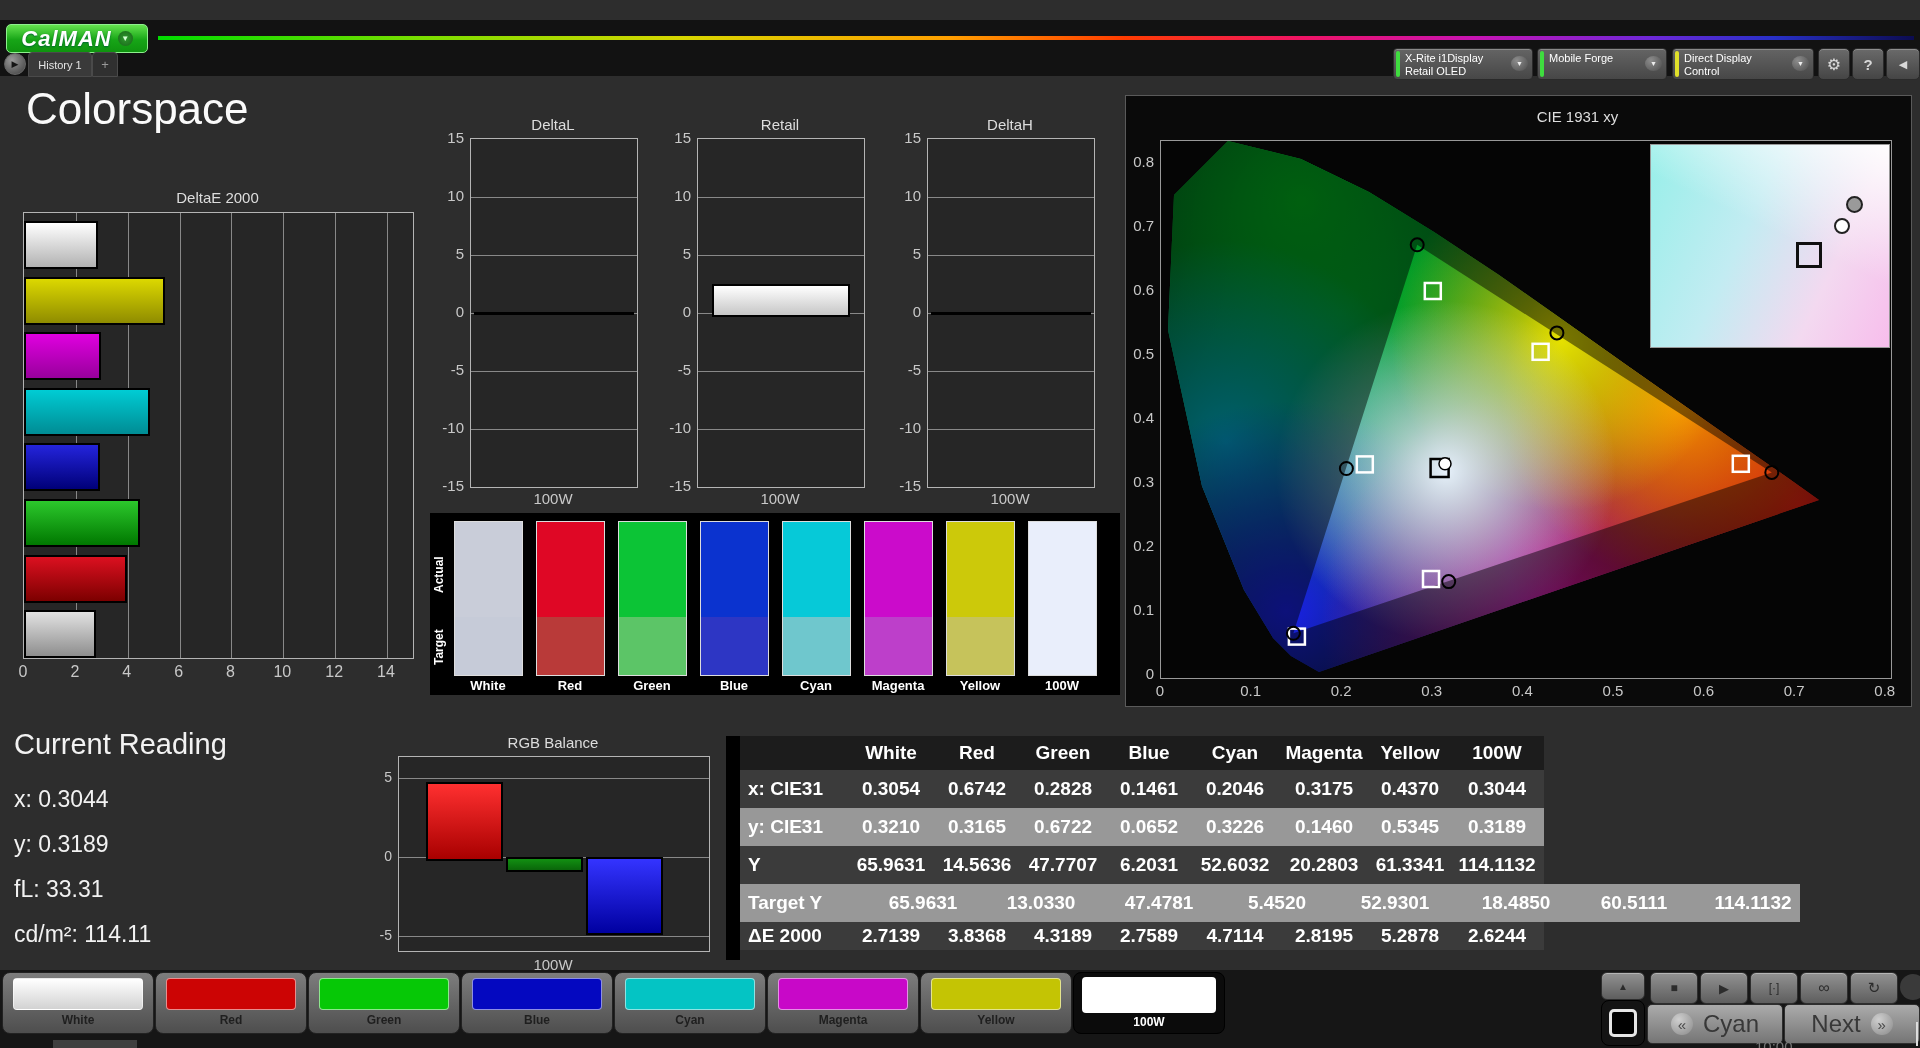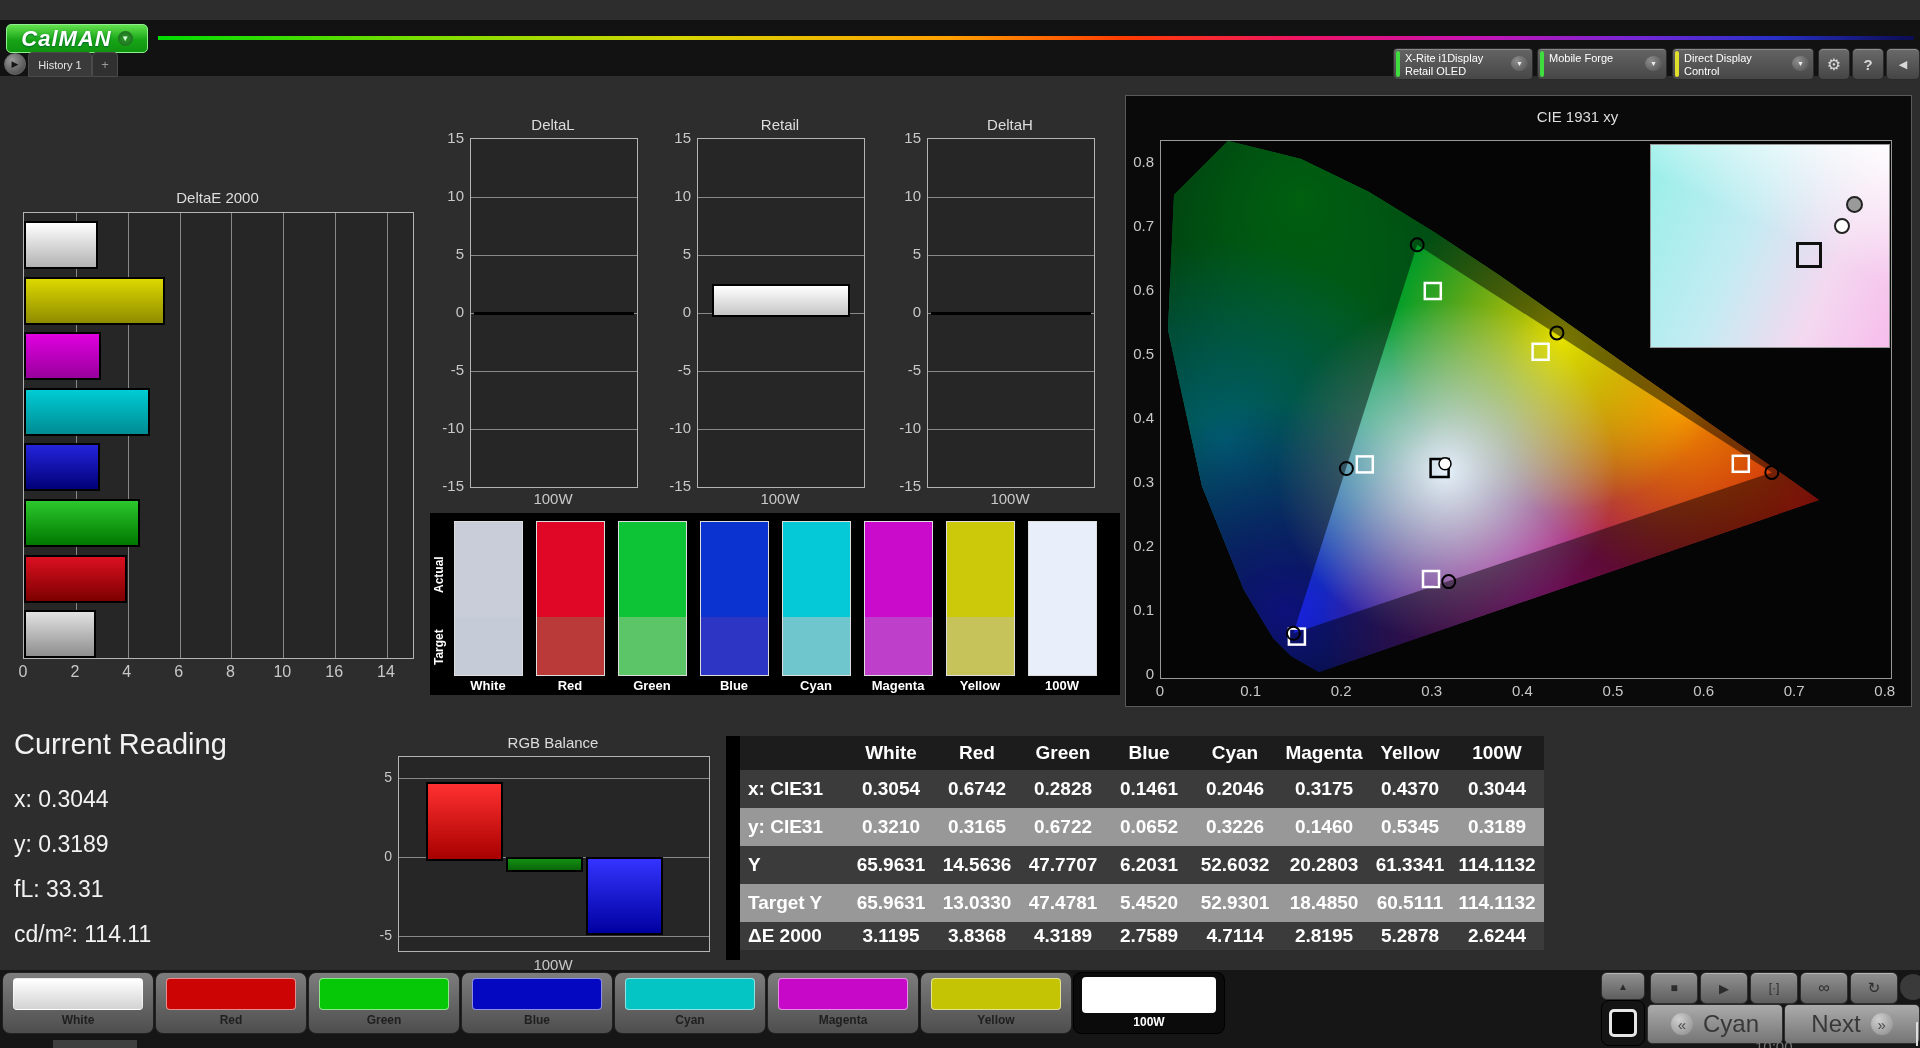--- a/index.html
+++ b/index.html
@@ -126,20 +126,21 @@
         <span>⚙</span>
       </div>
     <div class="sq-btn" style="left:1852px;width:30px;font-size:15px;font-weight:bold;">
         <span>?</span>
       </div>
     <div class="sq-btn" style="left:1886px;width:32px;font-size:11px;">
         <span>◀</span>
       </div>
   </div>
 
+  <div class="page-title">Colorspace</div>
 
   <div class="chart-title" style="left:23px;top:189px;width:389px;">DeltaE 2000</div>
   <div class="plot" style="left:23px;top:212px;width:389px;height:445px;" id="deltae-plot">
       <div class="vgrid" style="left: 51.86px;"></div>
       <div class="vgrid" style="left: 103.72px;"></div>
       <div class="vgrid" style="left: 155.58px;"></div>
       <div class="vgrid" style="left: 207.44px;"></div>
       <div class="vgrid" style="left: 259.3px;"></div>
       <div class="vgrid" style="left: 311.16px;"></div>
       <div class="vgrid" style="left: 363.02px;"></div>
@@ -152,21 +153,21 @@
       <div class="debar" style="top: 341.6px; height: 44px; width: 99.4882px; background: linear-gradient(rgb(220, 16, 32), rgb(124, 0, 0));"></div>
       <div class="debar" style="top: 397.2px; height: 44px; width: 68.0507px; background: linear-gradient(rgb(226, 226, 226), rgb(142, 142, 142));"></div>
     </div>
   <div id="deltae-xticks">
       <div class="tick" style="left: 8px; top: 663px; width: 30px; text-align: center; font-size: 16px;">0</div>
       <div class="tick" style="left: 59.86px; top: 663px; width: 30px; text-align: center; font-size: 16px;">2</div>
       <div class="tick" style="left: 111.72px; top: 663px; width: 30px; text-align: center; font-size: 16px;">4</div>
       <div class="tick" style="left: 163.58px; top: 663px; width: 30px; text-align: center; font-size: 16px;">6</div>
       <div class="tick" style="left: 215.44px; top: 663px; width: 30px; text-align: center; font-size: 16px;">8</div>
       <div class="tick" style="left: 267.3px; top: 663px; width: 30px; text-align: center; font-size: 16px;">10</div>
-      <div class="tick" style="left: 319.16px; top: 663px; width: 30px; text-align: center; font-size: 16px;">16</div>
+      <div class="tick" style="left: 319.16px; top: 663px; width: 30px; text-align: center; font-size: 16px;">12</div>
       <div class="tick" style="left: 371.02px; top: 663px; width: 30px; text-align: center; font-size: 16px;">14</div>
     </div>
 
   <div id="mini-charts">
       <div class="chart-title" style="left: 470px; top: 116px; width: 166px;">DeltaL</div>
       <div class="plot" style="left: 470px; top: 138px; width: 166px; height: 348px;">
         <div class="hgrid" style="top: 58px;"></div>
         <div class="hgrid" style="top: 116px;"></div>
         <div class="hgrid" style="top: 174px;"></div>
         <div class="hgrid" style="top: 232px;"></div>
@@ -426,34 +427,34 @@
         <div class="tcell lbl" style="width: 100px;">Y</div>
         <div class="tcell" style="width: 86px;">65.9631</div>
         <div class="tcell" style="width: 86px;">14.5636</div>
         <div class="tcell" style="width: 86px;">47.7707</div>
         <div class="tcell" style="width: 86px;">6.2031</div>
         <div class="tcell" style="width: 86px;">52.6032</div>
         <div class="tcell" style="width: 92px;">20.2803</div>
         <div class="tcell" style="width: 80px;">61.3341</div>
         <div class="tcell" style="width: 94px;">114.1132</div>
       </div>
-      <div class="trow" style="top: 884px; height: 38px; background: rgb(152, 152, 152);">
+      <div class="trow" style="top: 884px; height: 38px; background: rgb(152, 152, 152); gap: 32px;">
         <div class="tcell lbl" style="width: 100px;">Target Y</div>
         <div class="tcell" style="width: 86px;">65.9631</div>
         <div class="tcell" style="width: 86px;">13.0330</div>
         <div class="tcell" style="width: 86px;">47.4781</div>
         <div class="tcell" style="width: 86px;">5.4520</div>
         <div class="tcell" style="width: 86px;">52.9301</div>
         <div class="tcell" style="width: 92px;">18.4850</div>
         <div class="tcell" style="width: 80px;">60.5111</div>
         <div class="tcell" style="width: 94px;">114.1132</div>
       </div>
       <div class="trow" style="top: 922px; height: 28px; background: rgb(59, 59, 59);">
         <div class="tcell lbl" style="width: 100px;">ΔE 2000</div>
-        <div class="tcell" style="width: 86px;">3.1195</div>
+        <div class="tcell" style="width: 86px;">2.7139</div>
         <div class="tcell" style="width: 86px;">3.8368</div>
         <div class="tcell" style="width: 86px;">4.3189</div>
         <div class="tcell" style="width: 86px;">2.7589</div>
         <div class="tcell" style="width: 86px;">4.7114</div>
         <div class="tcell" style="width: 92px;">2.8195</div>
         <div class="tcell" style="width: 80px;">5.2878</div>
         <div class="tcell" style="width: 94px;">2.6244</div>
       </div>
     </div>
 

